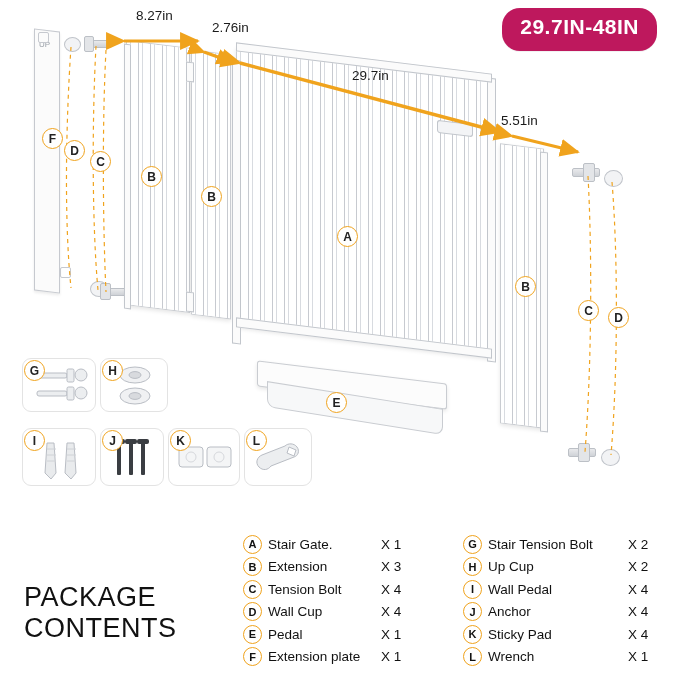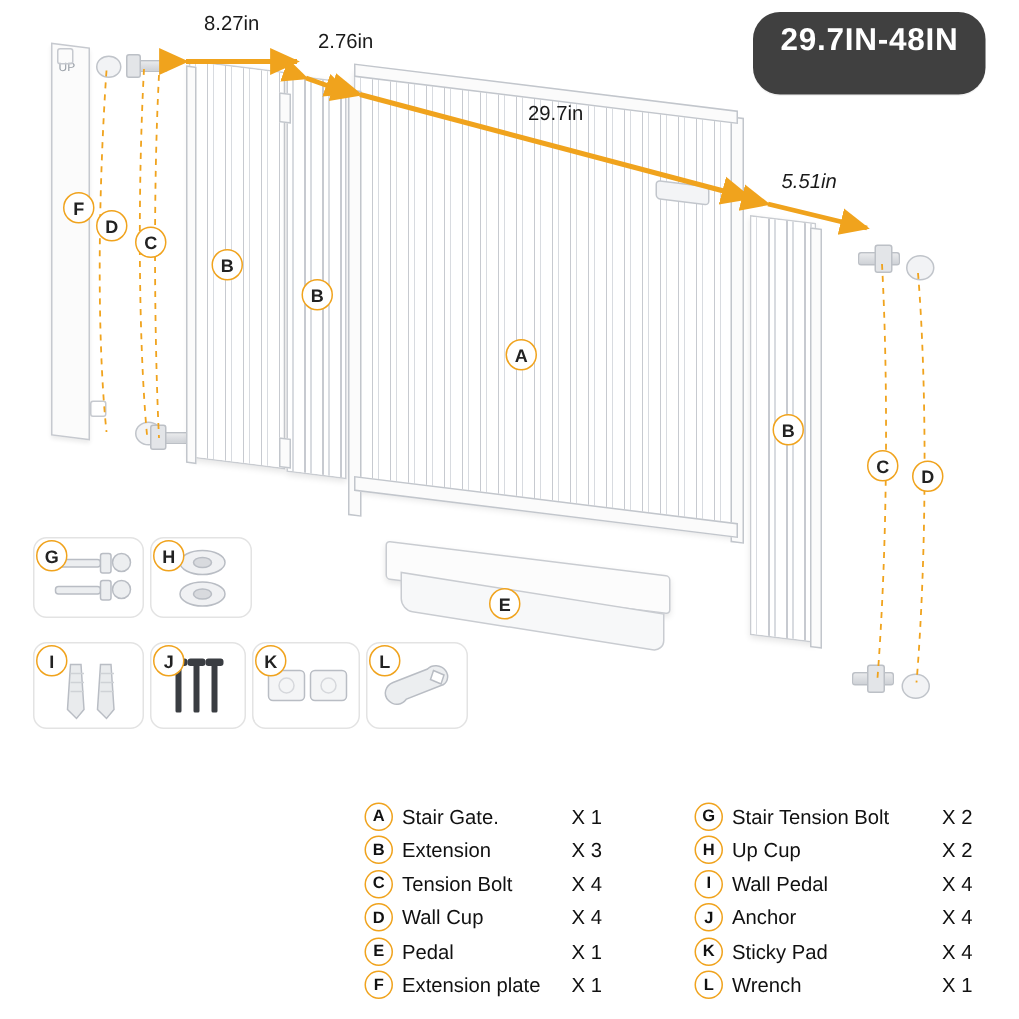--- a/index.html
+++ b/index.html
@@ -9,26 +9,26 @@
     font-family:"Liberation Sans", sans-serif;
     position:relative;
     overflow:hidden;
     color:#1a1a1a;
   }
   .stage{position:absolute;inset:0;}
 
   
   .badge{
     position:absolute; right:22px; top:8px;
-    background:#404040;
+    background:#be185d;
     color:#ffffff;
     font-weight:bold;
     font-size:21px;
     letter-spacing:.5px;
-    padding:7px 18px 24px 18px;
+    padding:7px 18px 12px 18px;
     border-radius:18px;
     white-space:nowrap;
     box-shadow:0 1px 0 rgba(0,0,0,.05);
   }
 
   
   .panel{
     position:absolute;
     background:#fdfdfd;
     border:1px solid #c9ccd1;
@@ -148,21 +148,21 @@
       <path d="M106,50 C102,125 103,230 106,292"></path>
 
       <path d="M588,176 C592,250 592,360 585,452"></path>
       <path d="M612,182 C618,255 618,370 611,455"></path>
     </g>
   </svg>
 
   <div class="dimlabel" style="left:136px;top:8px;">8.27in</div>
   <div class="dimlabel" style="left:212px;top:20px;">2.76in</div>
   <div class="dimlabel" style="left:352px;top:68px;">29.7in</div>
-  <div class="dimlabel" style="left:521px;top:113px;font-style:italic;">5.51in</div>
+  <div class="dimlabel" style="left:501px;top:113px;">5.51in</div>
 
   <div style="position:absolute;left:34px;top:30px;width:26px;height:262px;
               background:#fbfbfb;border:1px solid #c6c9cf;box-sizing:border-box;
               transform:skewY(7deg);box-shadow:0 2px 3px rgba(0,0,0,.08);">
   </div>
   <div style="position:absolute;left:39px;top:40px;font-size:8px;color:#9aa0a8;">UP</div>
   <div style="position:absolute;left:38px;top:32px;width:9px;height:9px;border:1px solid #c6c9cf;border-radius:2px;"></div>
   <div style="position:absolute;left:60px;top:267px;width:9px;height:9px;border:1px solid #c6c9cf;border-radius:2px;"></div>
 
   <div style="position:absolute;left:64px;top:37px;width:15px;height:13px;border-radius:50%;
@@ -302,20 +302,24 @@
   <div class="cal" style="left:170px;top:430px;">K</div>
 
   <div class="partbox" style="left:244px;top:428px;width:68px;height:58px;">
     <svg width="68" height="58">
       <path d="M14,38 C10,34 12,28 17,26 L40,17 C43,14 49,14 52,18 C55,22 53,27 49,28 L26,37 C23,41 18,42 14,38 Z" fill="#eceef0" stroke="#b9bdc4"></path>
       <path d="M44,18 l7,3 l-2,6 l-7,-3 z" fill="#ffffff" stroke="#b9bdc4"></path>
     </svg>
   </div>
   <div class="cal" style="left:246px;top:430px;">L</div>
 
+  <div class="pkg-title">
+    <div>PACKAGE</div>
+    <div>CONTENTS</div>
+  </div>
 
   <div class="list listL">
     <div class="row">
       <span class="c">A</span>
       <span class="nm">Stair Gate.</span>
       <span class="qty">X 1</span>
     </div>
     <div class="row">
       <span class="c">B</span>
       <span class="nm">Extension</span>

